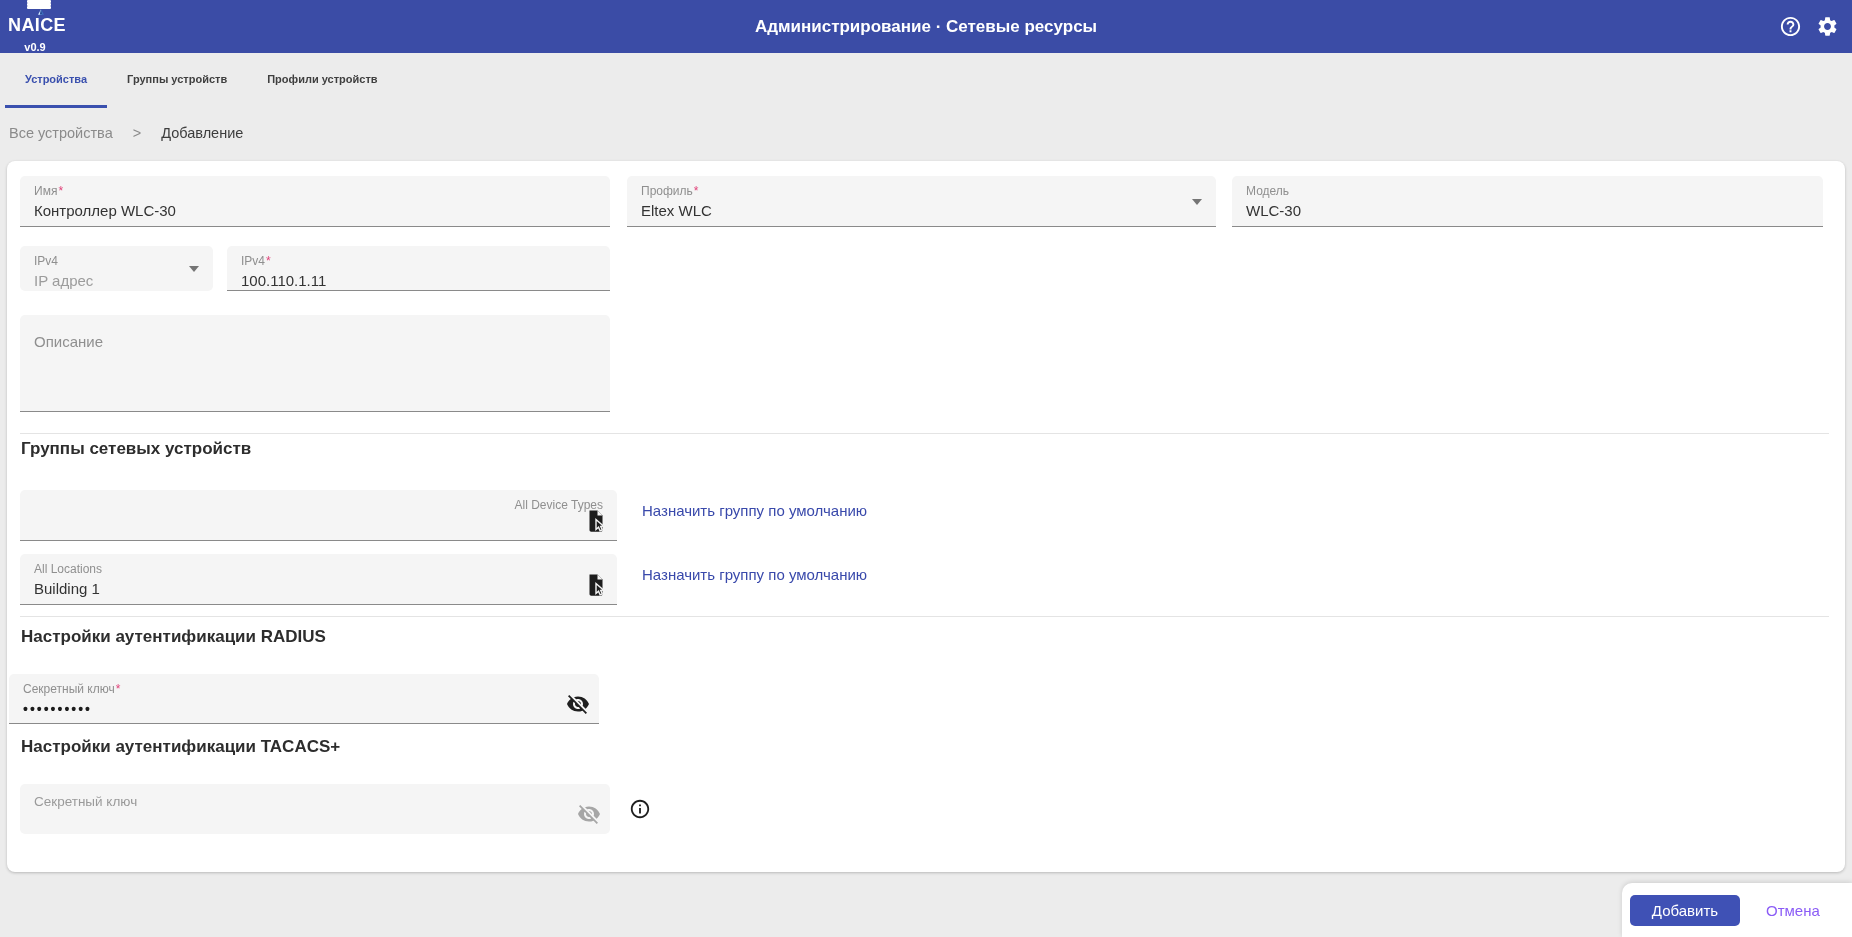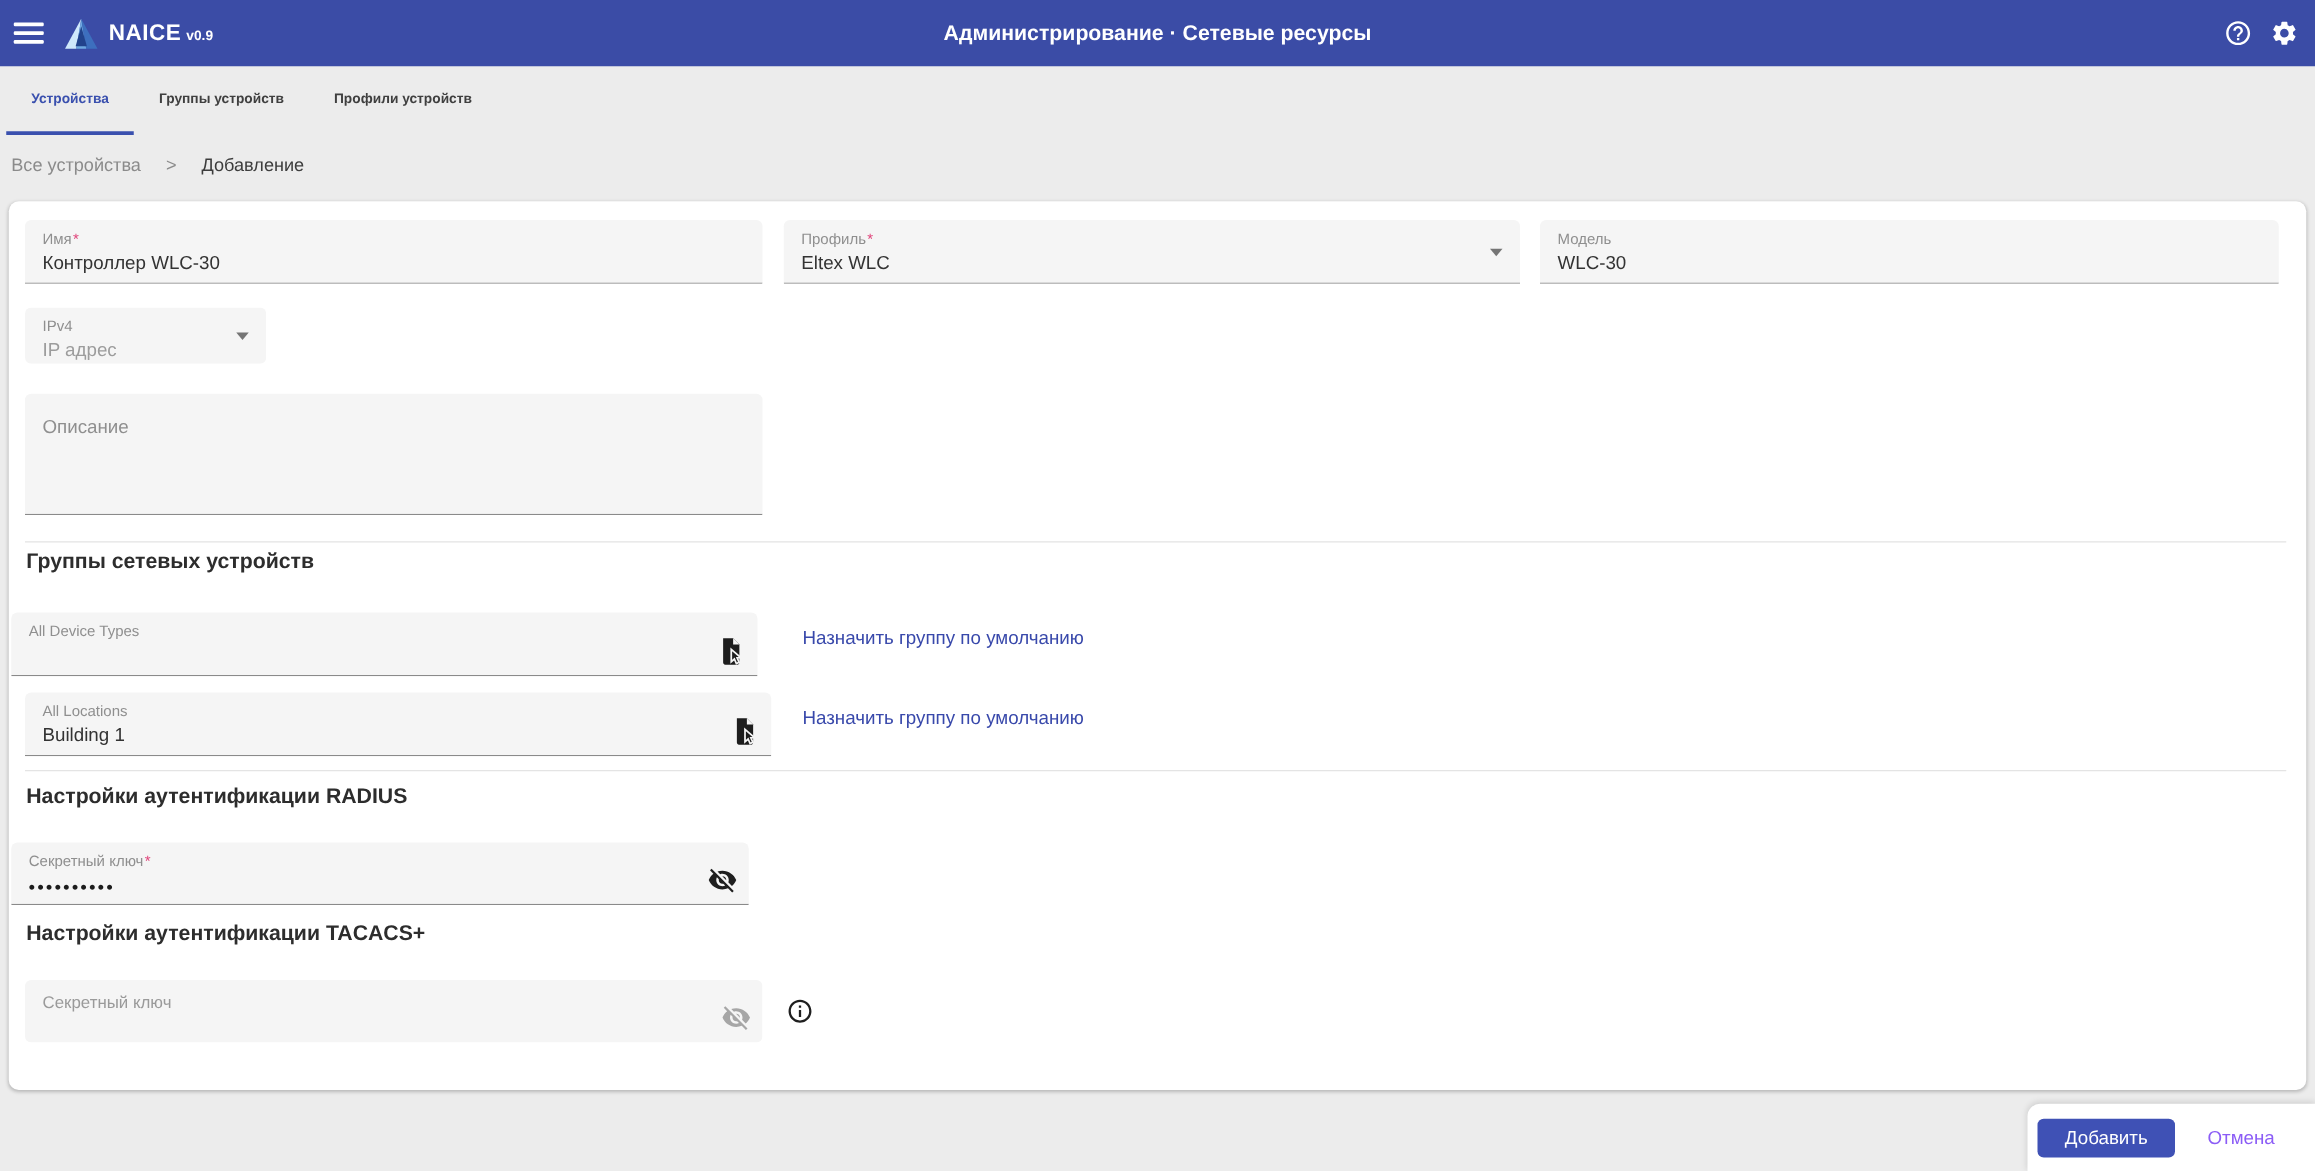--- a/index.html
+++ b/index.html
@@ -3,21 +3,21 @@
 <meta charset="utf-8">
 <style>
   html,body{margin:0;padding:0;}
   body{
     width:1852px;height:937px;position:relative;overflow:hidden;
     background:#ececec;font-family:"Liberation Sans",sans-serif;
     -webkit-font-smoothing:antialiased;
   }
   
   .header{position:absolute;top:0;left:0;width:1852px;height:53px;background:#3b4ca6;color:#fff;}
-  .header-left{position:absolute;left:0;top:0;height:53px;display:flex;align-items:center;}
+  .header-left{position:absolute;left:0;top:0;height:53px;display:flex;align-items:center;flex-direction:column;}
   .burger{width:24px;height:17px;margin-left:11px;display:flex;flex-direction:column;justify-content:space-between;cursor:pointer;}
   .burger span{display:block;height:3px;background:#fff;border-radius:1px;}
   .logo{margin-left:16px;display:block;}
   .app-name{font-size:18px;font-weight:700;margin-left:8px;letter-spacing:.4px;}
   .app-ver{font-size:11px;font-weight:700;margin-left:4px;margin-top:5px;}
   .header-title{position:absolute;left:0;top:0;width:1852px;height:53px;display:flex;align-items:center;justify-content:center;font-size:17px;font-weight:600;pointer-events:none;}
   .header-icons{position:absolute;right:13px;top:0;height:53px;display:flex;align-items:center;gap:14px;}
   .hicon{width:23px;height:23px;cursor:pointer;display:block;}
   
   .tabs{position:absolute;top:53px;left:5px;display:flex;height:55px;}
@@ -110,30 +110,34 @@
     <div class="lab"><span>Модель</span></div>
     <div class="val">WLC-30</div>
   </div>
 
   <div class="field noline" style="left:13px;top:85px;width:193px;height:45px;">
     <div class="lab"><span>IPv4</span></div>
     <div class="val muted">IP адрес</div>
     <div class="sel-arrow"></div>
   </div>
 
+  <div class="field" style="left:220px;top:85px;width:383px;height:45px;">
+    <div class="lab"><span>IPv4</span><span class="req">*</span></div>
+    <div class="val">100.110.1.11</div>
+  </div>
 
   <div class="field" style="left:13px;top:154px;width:590px;height:97px;">
     <div class="area-label">Описание</div>
   </div>
 
   <div class="divider" style="top:272px;"></div>
 
   <div class="section-title" style="top:278px;">Группы сетевых устройств</div>
 
-  <div class="field" style="left:2px;top:329px;width:597px;height:51px;">
+  <div class="field" style="left:13px;top:329px;width:597px;height:51px;text-align:right;">
     <div class="lab"><span>All Device Types</span></div>
     <svg class="field-icon" viewBox="0 0 24 24">
       <path d="M5.5 1.5h8l5 5v14.5c0 1-.7 1.7-1.7 1.7H7.2c-1 0-1.7-.7-1.7-1.7V1.5z" fill="#1d1d1d"></path>
       <path d="M13.5 1.5v5h5z" fill="#f5f5f5"></path>
       <polygon points="12,10.5 12,20.5 14.5,18.2 16.1,21.9 18.3,20.9 16.7,17.3 19.6,17.1" fill="#1d1d1d" stroke="#f5f5f5" stroke-width="1.4"></polygon>
     </svg>
   </div>
   <div class="assign-link" style="left:635px;top:341px;">Назначить группу по умолчанию</div>
 
   <div class="field" style="left:13px;top:393px;width:597px;height:51px;">

